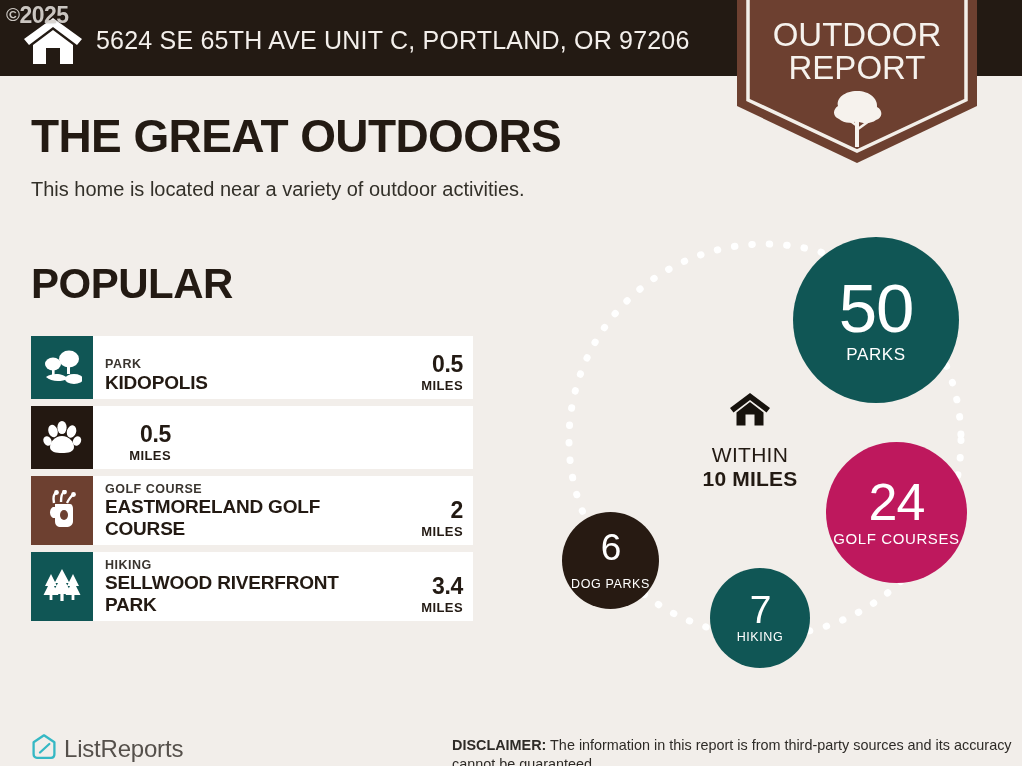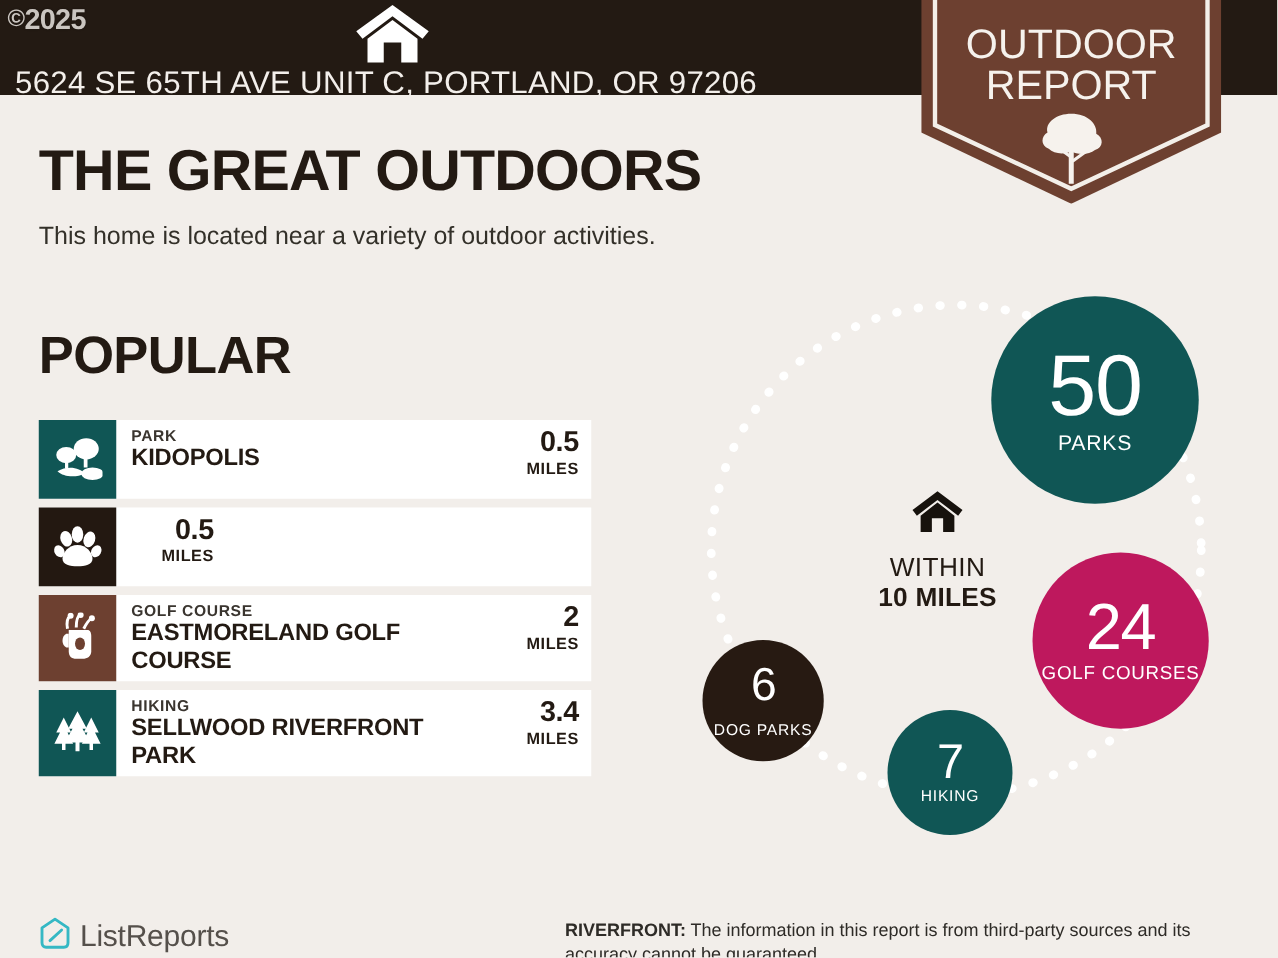--- a/index.html
+++ b/index.html
@@ -12,21 +12,21 @@
     -webkit-font-smoothing:antialiased;
   }
   .page{position:relative;width:1022px;height:766px;background:#f2eeea;overflow:hidden;}
 
   
   .header{
     position:absolute;left:0;top:0;width:1022px;height:76px;
     background:#231a13;
   }
   .header-inner{
-    position:absolute;left:0;top:0;height:80px;display:flex;align-items:center;flex-direction:column;
+    position:absolute;left:0;top:0;height:80px;display:flex;align-items:center;
   }
   .home-logo{
     margin-left:22px;width:62px;height:52px;position:relative;
   }
   .home-logo svg{display:block;}
   .address{
     color:#f3efeb;font-size:25px;letter-spacing:.2px;
     margin-left:12px;white-space:nowrap;font-weight:400;
   }
   .watermark{
@@ -61,21 +61,21 @@
 
   .list{position:absolute;left:31px;top:336px;width:442px;}
   .row{
     display:flex;align-items:stretch;background:#ffffff;margin-bottom:7px;
     min-height:63px;
   }
   .row .ibox{
     width:62px;min-width:62px;display:flex;align-items:center;justify-content:center;
   }
   .row .rbody{
-    flex:1;display:flex;align-items:flex-start;justify-content:space-between;
+    flex:1;display:flex;align-items:flex-end;justify-content:space-between;
     padding:6px 10px 6px 12px;
     gap:12px;
   }
   .rtext{display:flex;flex-direction:column;justify-content:center;}
   .cat{
     font-size:12.5px;font-weight:700;color:#3a352f;letter-spacing:.5px;
     text-transform:uppercase;line-height:1.15;
   }
   .pname{
     font-size:19px;font-weight:700;color:#231a13;letter-spacing:-0.2px;
@@ -306,16 +306,16 @@
       <svg width="26" height="28" viewBox="0 0 26 28" aria-hidden="true">
         <path d="M13 2.3 L23.4 9.3 L23.4 21.2 C23.4 23.4 22.1 24.8 20.1 24.8 L5.9 24.8
                  C3.9 24.8 2.6 23.4 2.6 21.2 L2.6 9.3 Z" fill="none" stroke="#35b8c4" stroke-width="2.3" stroke-linejoin="round"></path>
         <path d="M9 19.5 L18.3 11" stroke="#35b8c4" stroke-width="2.3" stroke-linecap="round"></path>
       </svg>
     </span>
     <span class="flogo-text">ListReports</span>
   </div>
 
   <div class="disclaimer">
-    <b>RIVERFRONT:</b><span> The information in this report is from third-party sources and its accuracy cannot be guaranteed.</span>
+    <b>DISCLAIMER:</b><span> The information in this report is from third-party sources and its accuracy cannot be guaranteed.</span>
   </div>
 
 </div>
 
 </body></html>

